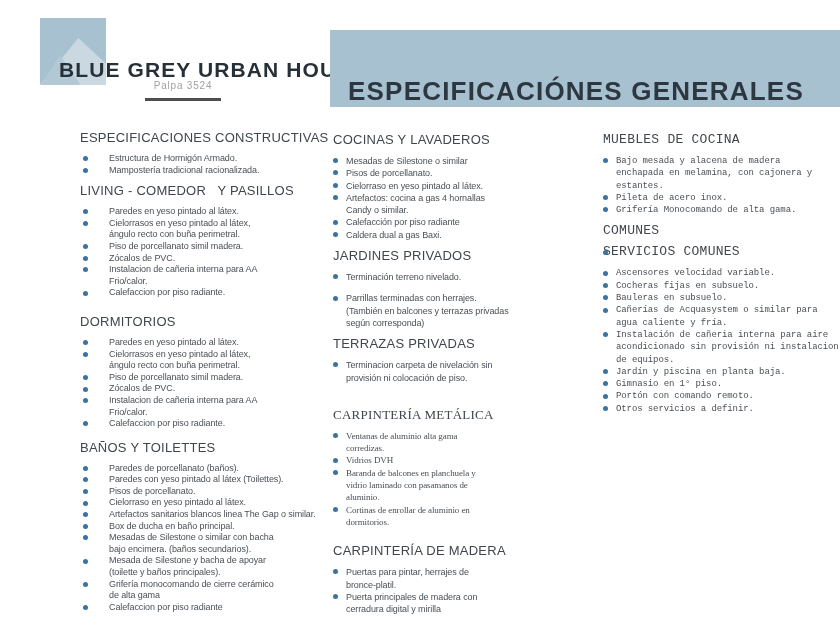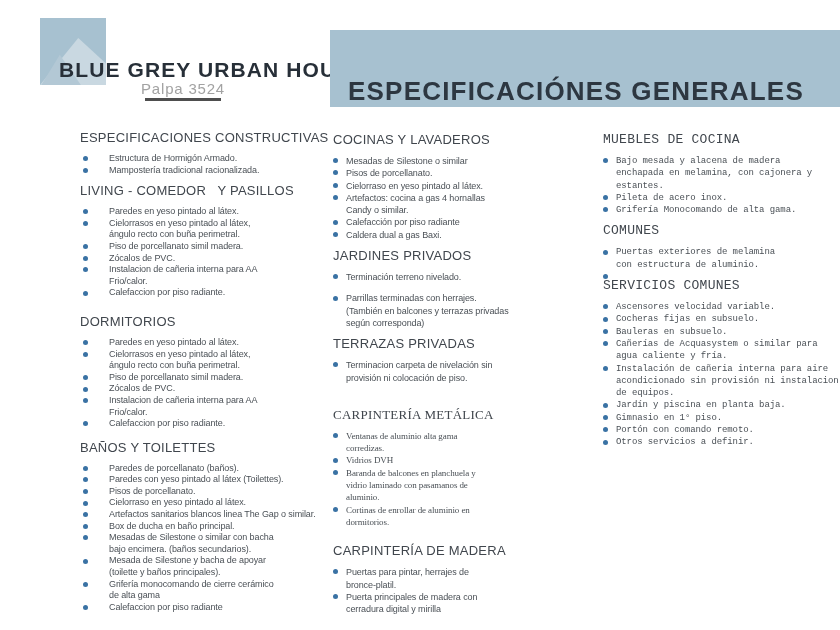--- a/index.html
+++ b/index.html
@@ -37,21 +37,21 @@
   .brand-name {
     position: absolute; left: 59px; top: 58px;
     font-size: 21px; font-weight: bold;
     letter-spacing: 1.1px;
     color: #272f38;
     white-space: nowrap;
   }
   .brand-address {
     position: absolute; left: 130px; top: 80px;
     width: 106px; text-align: center;
-    font-size: 15px; font-weight: normal;
+    font-size: 10px; font-weight: normal;
     letter-spacing: 0.8px;
     color: #a2a2a2;
   }
   .address-underline {
     position: absolute; left: 145px; top: 98px;
     width: 76px; height: 2.5px;
     background: #4e4e4e;
   }
 
   
@@ -241,22 +241,20 @@
           <li><span class="bullet"></span><span class="item-text">Bajo mesada y alacena de madera
 enchapada en melamina, con cajonera y
 estantes.</span></li>
           <li><span class="bullet"></span><span class="item-text">Pileta de acero inox.</span></li>
           <li><span class="bullet"></span><span class="item-text">Grifería Monocomando de alta gama.</span></li>
         </ul>
       </div>
       <div class="section section-placares">
         <div class="section-title">COMUNES</div>
         <ul class="items">
-          <li><span class="bullet"></span><span class="item-text">Puertas exteriores de melamina
-con estructura de aluminio.</span></li>
           <li><span class="bullet"></span></li>
         </ul>
       </div>
       <div class="section section-servicios-comunes">
         <div class="section-title">SERVICIOS COMUNES</div>
         <ul class="items">
           <li><span class="bullet"></span><span class="item-text">Ascensores velocidad variable.</span></li>
           <li><span class="bullet"></span><span class="item-text">Cocheras fijas en subsuelo.</span></li>
           <li><span class="bullet"></span><span class="item-text">Bauleras en subsuelo.</span></li>
           <li><span class="bullet"></span><span class="item-text">Cañerías de Acquasystem o similar para

